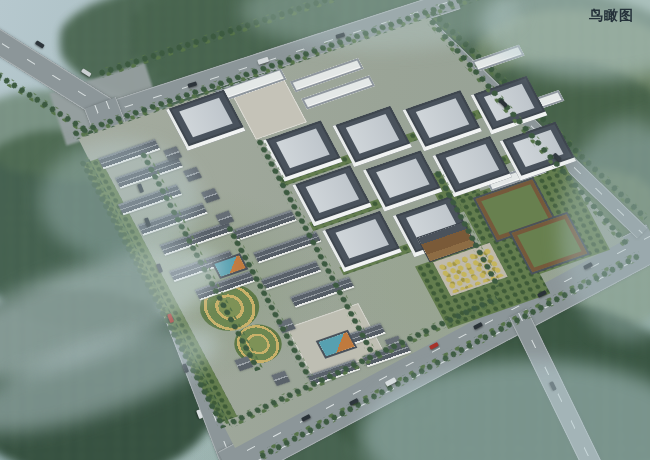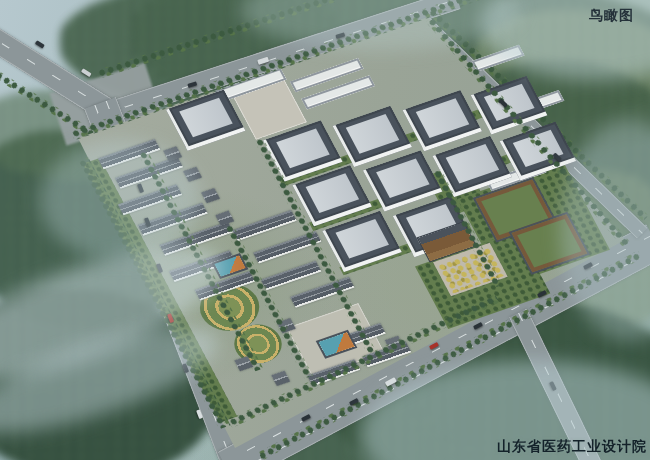--- a/index.html
+++ b/index.html
@@ -199,14 +199,13 @@
       <div class="it car" style="left: 551px; top: 380px; width: 9px; height: 4px; transform: rotate(64deg); transform-origin: 0px 50%; background-color: rgb(42, 50, 56);"></div>
       <div class="it mist" style="left: -60px; top: 320px; width: 300px; height: 90px; transform: rotate(-20deg); transform-origin: 0px 50%; background-color: rgba(208, 224, 229, 0.5);"></div>
       <div class="it mist" style="left: -30px; top: 385px; width: 260px; height: 70px; transform: rotate(-18deg); transform-origin: 0px 50%; background-color: rgba(200, 218, 224, 0.45);"></div>
       <div class="it mist" style="left: 360px; top: 360px; width: 340px; height: 150px; background-color: rgba(186, 209, 214, 0.5);"></div>
       <div class="it mist" style="left: 480px; top: -30px; width: 230px; height: 110px; background-color: rgba(196, 215, 219, 0.5);"></div>
       <div class="it mist" style="left: 240px; top: -30px; width: 280px; height: 80px; background-color: rgba(186, 208, 210, 0.35);"></div>
       <div class="it mist" style="left: 560px; top: 120px; width: 140px; height: 220px; background-color: rgba(176, 198, 203, 0.4);"></div>
       <div class="it mist" style="left: 40px; top: 140px; width: 160px; height: 120px; background-color: rgba(190, 212, 218, 0.35);"></div>
     </div>
   <div id="lbl-top" class="lbl">鸟瞰图</div>
-  <div id="lbl-bottom" class="lbl">山东省医药工业设计院</div>
 </div>
 
 </body></html>

